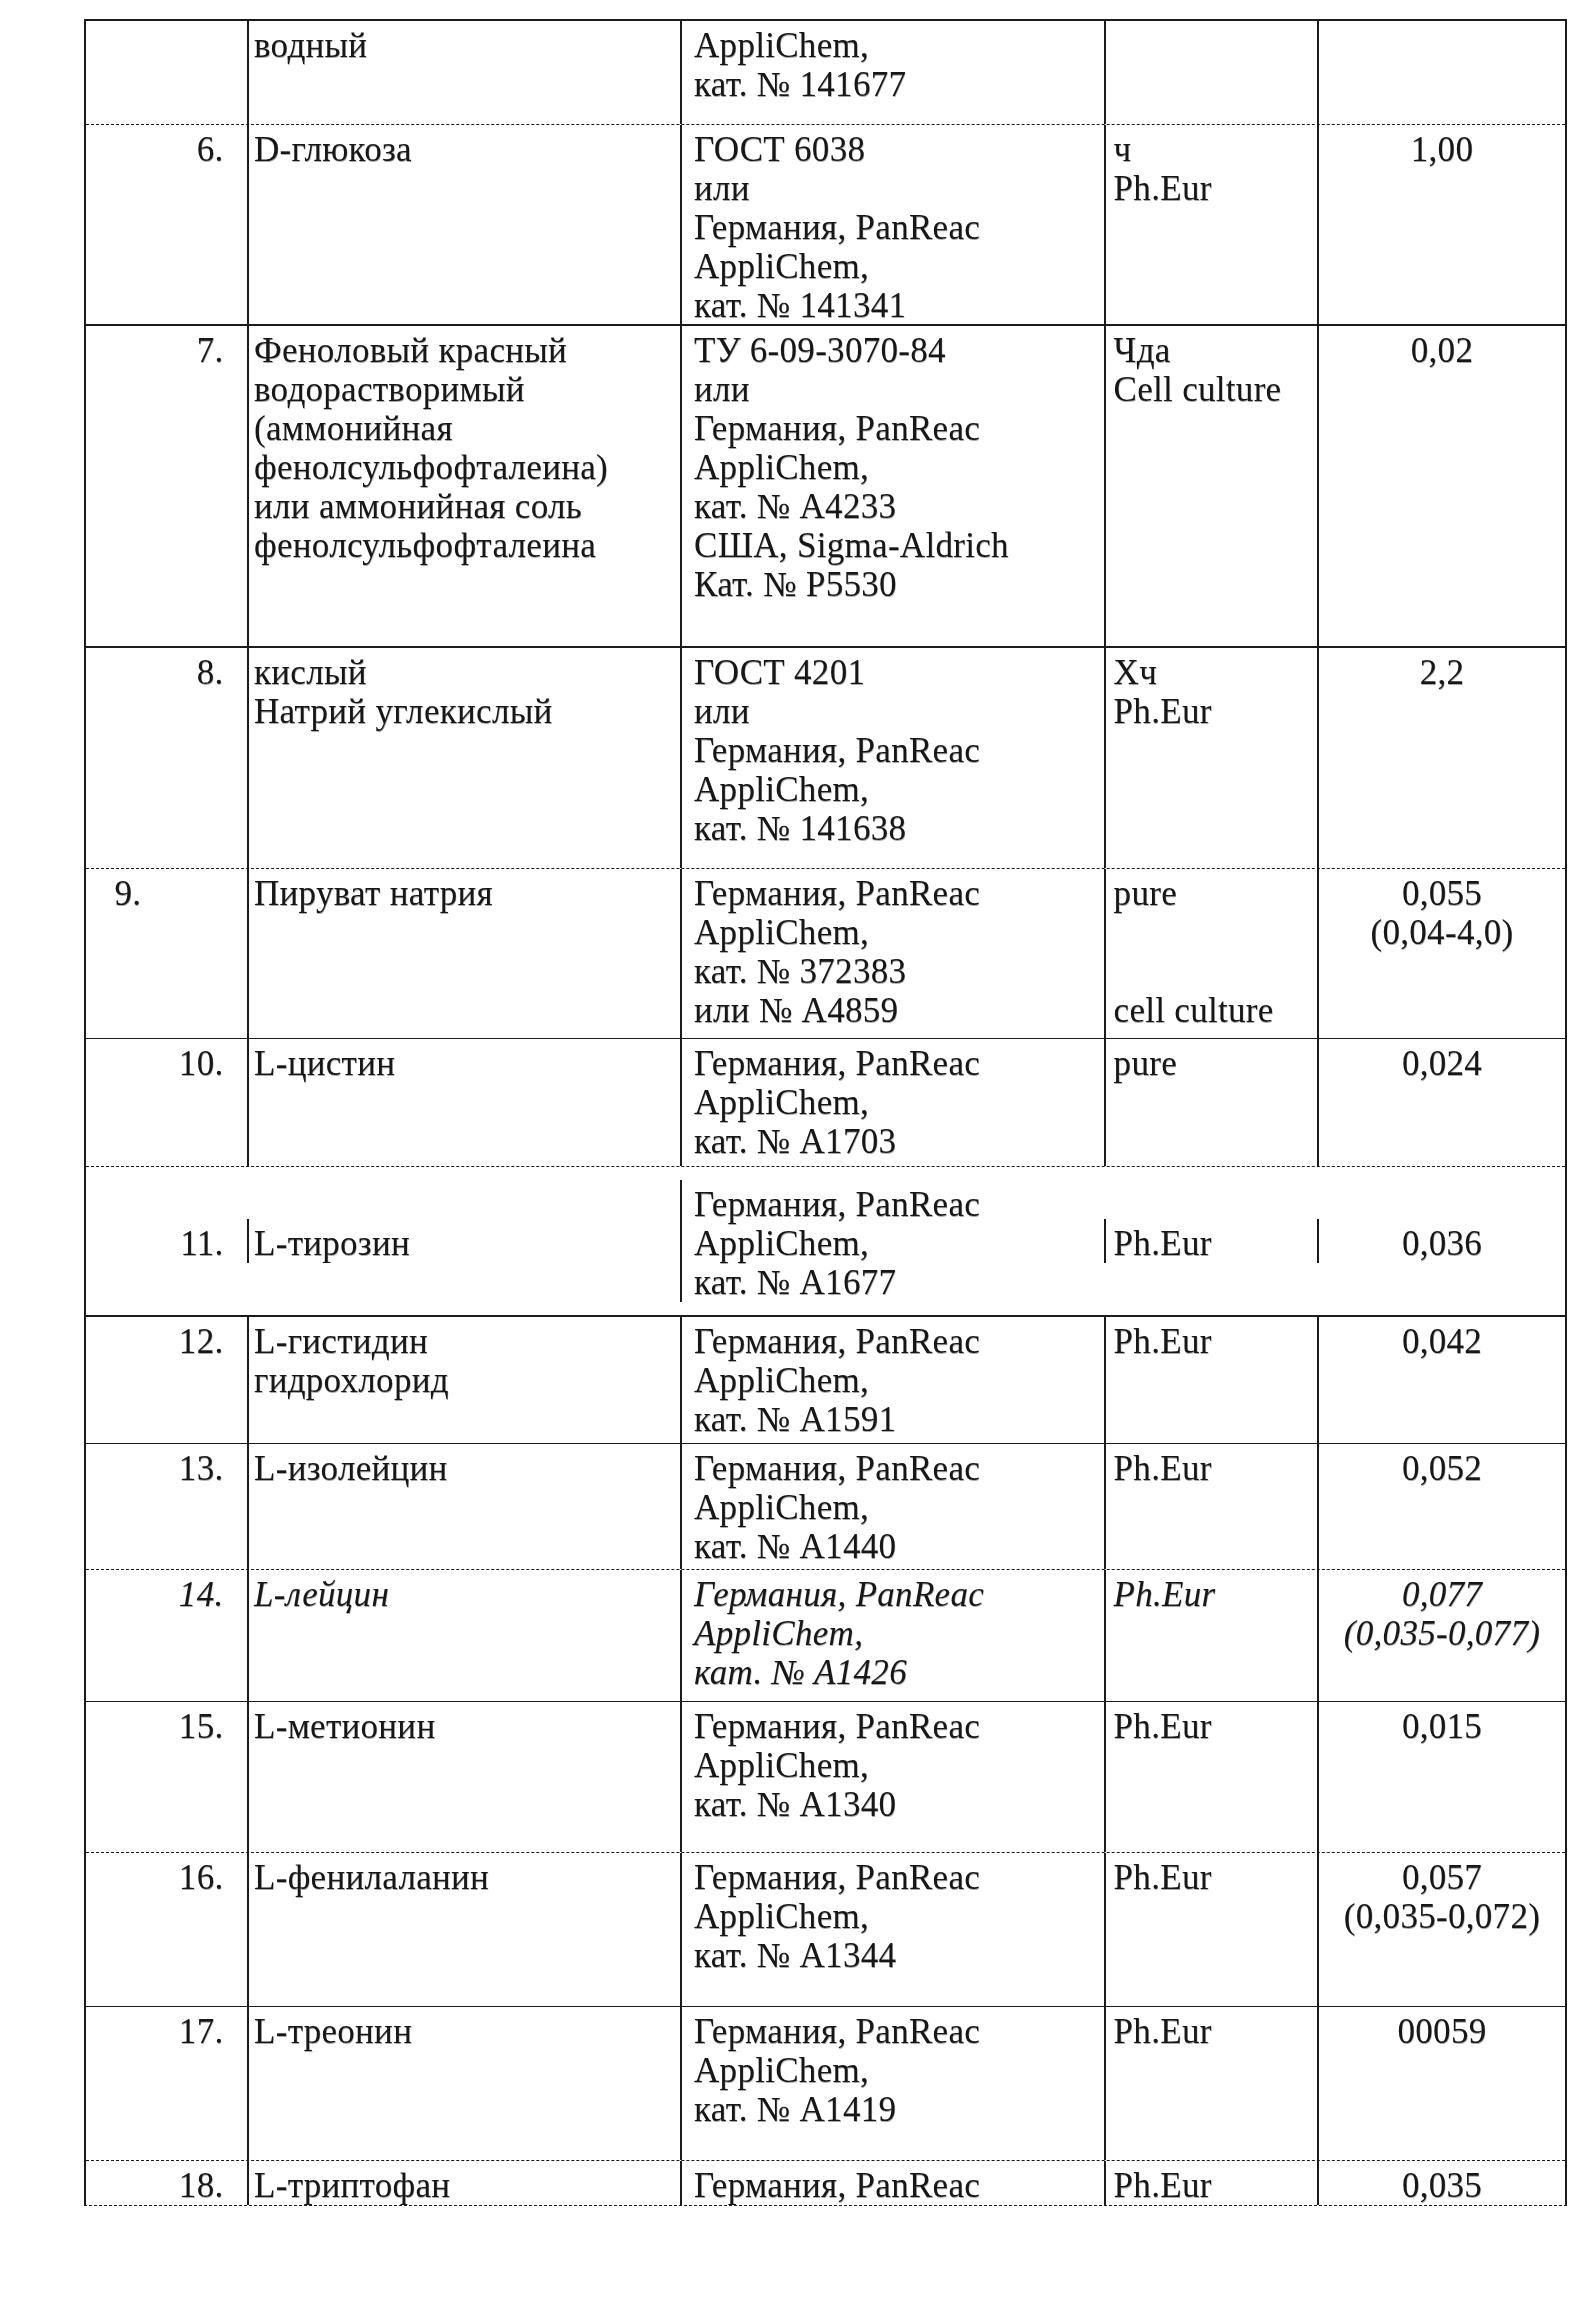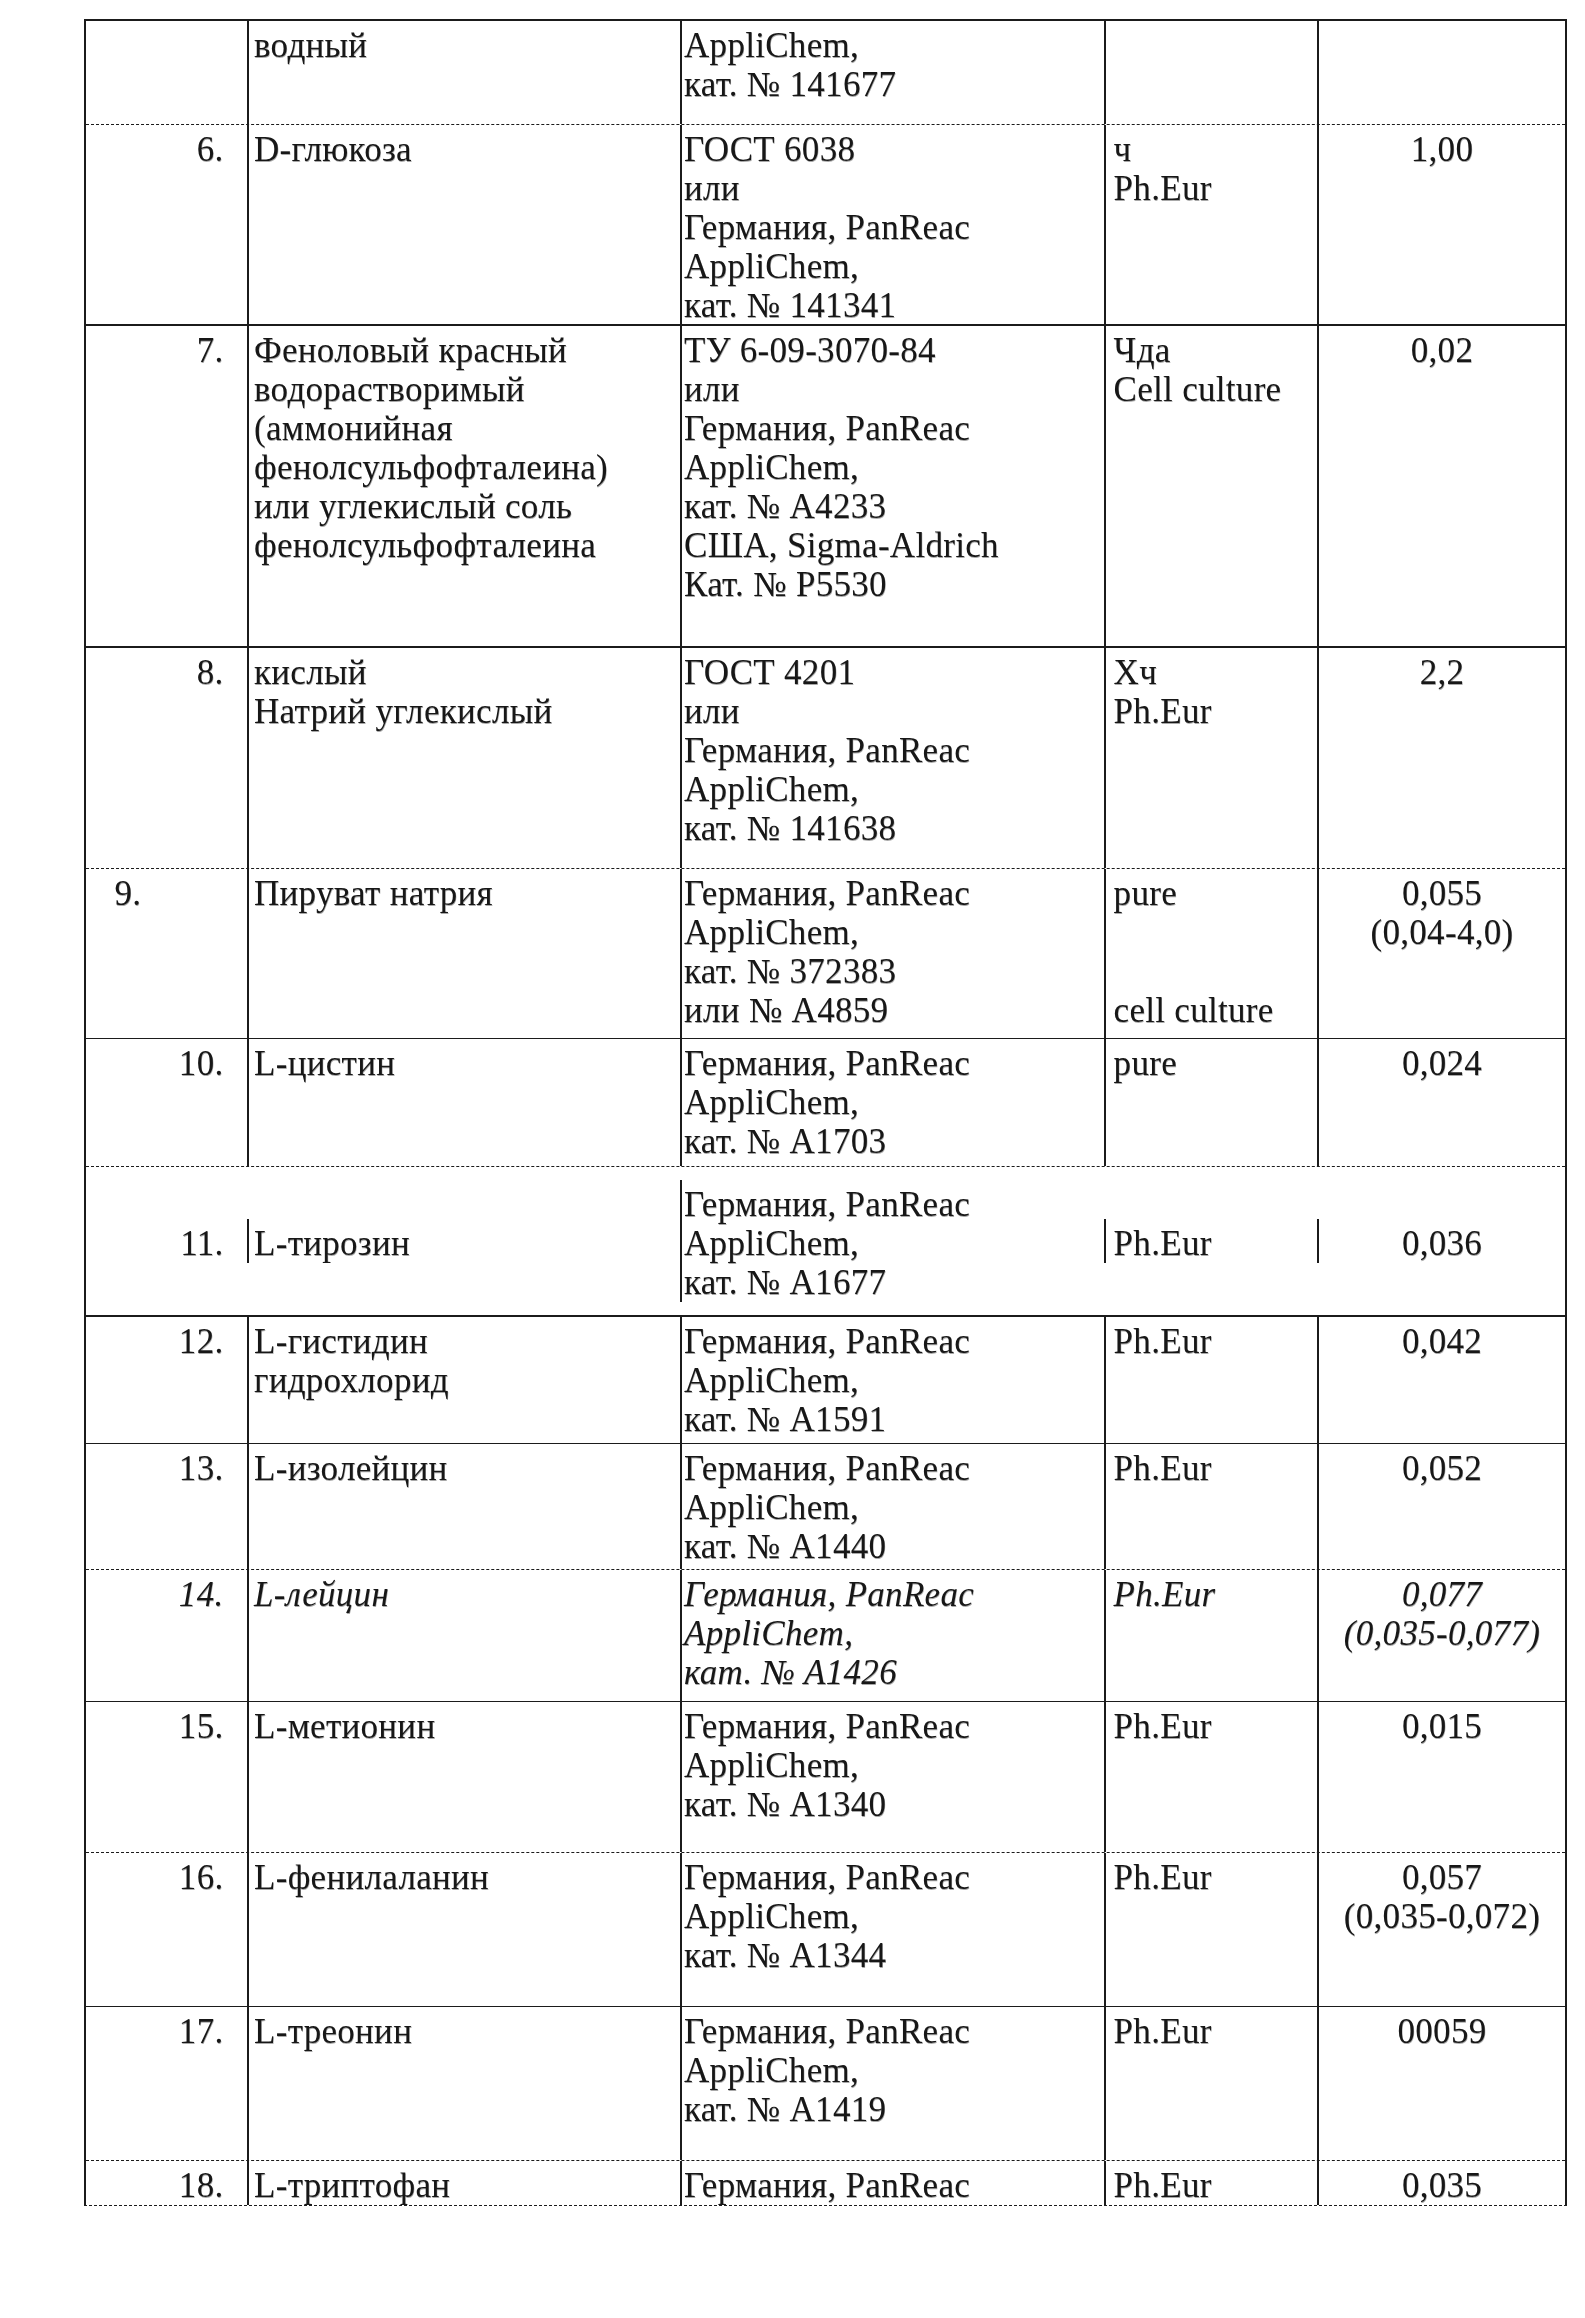--- a/index.html
+++ b/index.html
@@ -29,21 +29,21 @@
     overflow:hidden;
     padding-top:5px;
     font-size:35px;
     line-height:39px;
     text-shadow:0.5px 0.5px 0 rgba(25,25,25,0.38);
     letter-spacing:0.3px;
   }
   .line{min-height:39px;white-space:nowrap;}
   .c-num{width:161px;text-align:right;padding-right:23.5px;}
   .c-name{width:433px;padding-left:5px;border-left:2.5px solid #1b1b1b;}
-  .c-cat{width:424px;padding-left:2px;border-left:2.5px solid #1b1b1b;}
+  .c-cat{width:424px;padding-left:12px;border-left:2.5px solid #1b1b1b;}
   .c-grade{width:213px;padding-left:7.6px;border-left:2.5px solid #1b1b1b;}
   .c-amt{width:248px;text-align:center;border-left:2.5px solid #1b1b1b;}
 
   
   .t-row:nth-child(1){height:105px;border-top:2.5px solid #1b1b1b;}
   .t-row:nth-child(2){height:200px;border-top:1.7px dashed #1b1b1b;}
   .t-row:nth-child(3){height:322px;border-top:2.5px solid #1b1b1b;}
   .t-row:nth-child(4){height:222px;border-top:2.5px solid #1b1b1b;}
   .t-row:nth-child(5){height:170px;border-top:1.7px dashed #1b1b1b;}
   .t-row:nth-child(6){height:128px;border-top:1.7px solid #1b1b1b;}
@@ -97,21 +97,21 @@
       </div>
   </div>
 
   <div class="t-row">
     <div class="cell c-num">7.</div>
     <div class="cell c-name">
         <div class="line">Феноловый красный</div>
         <div class="line">водорастворимый</div>
         <div class="line">(аммонийная</div>
         <div class="line">фенолсульфофталеина)</div>
-        <div class="line">или углекислый соль</div>
+        <div class="line">или аммонийная соль</div>
         <div class="line">фенолсульфофталеина</div>
       </div>
     <div class="cell c-cat">
         <div class="line">ТУ 6-09-3070-84</div>
         <div class="line">или</div>
         <div class="line">Германия, PanReac</div>
         <div class="line">AppliChem,</div>
         <div class="line">кат. № А4233</div>
         <div class="line">США, Sigma-Aldrich</div>
         <div class="line">Кат. № Р5530</div>

